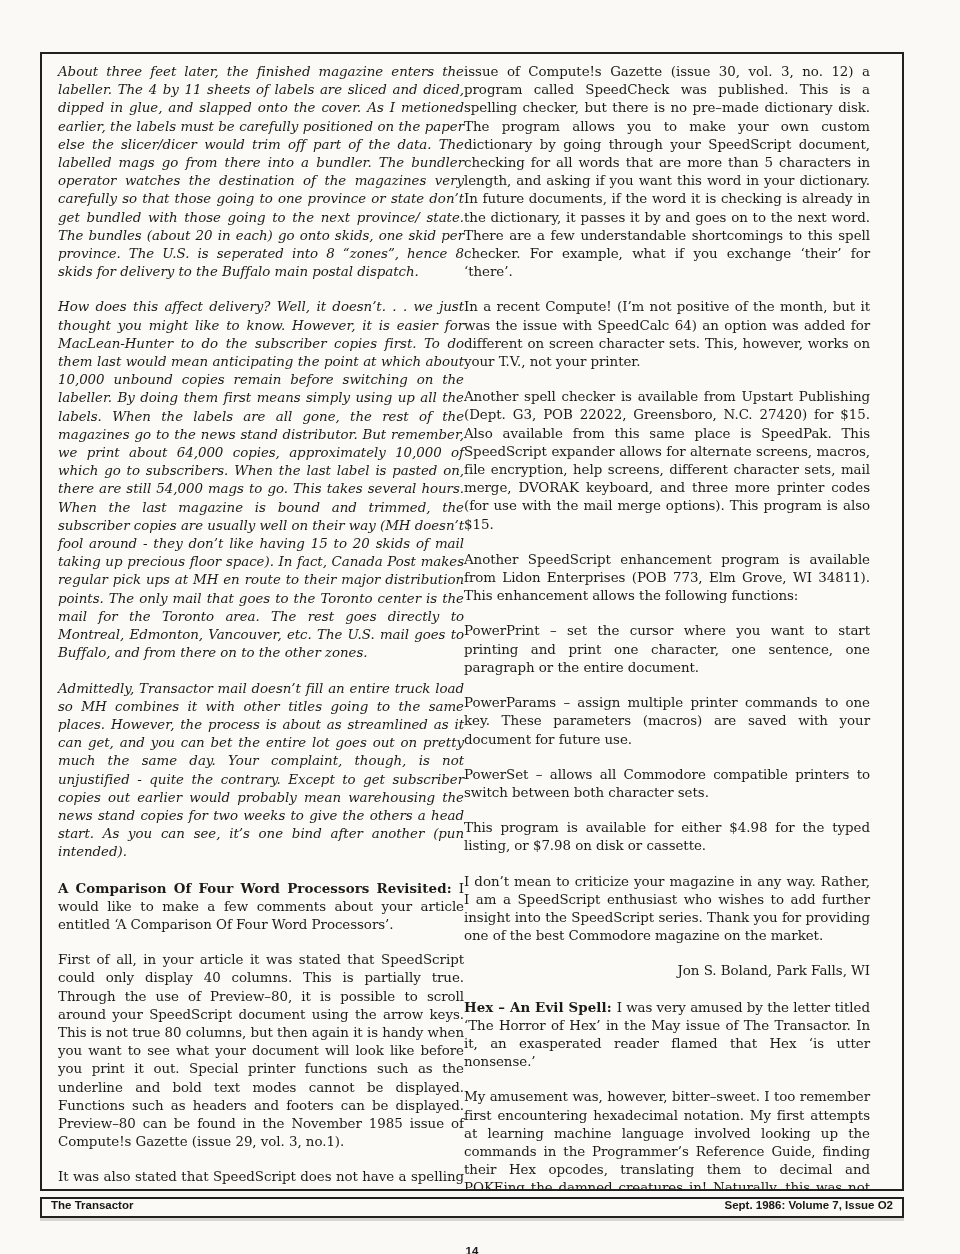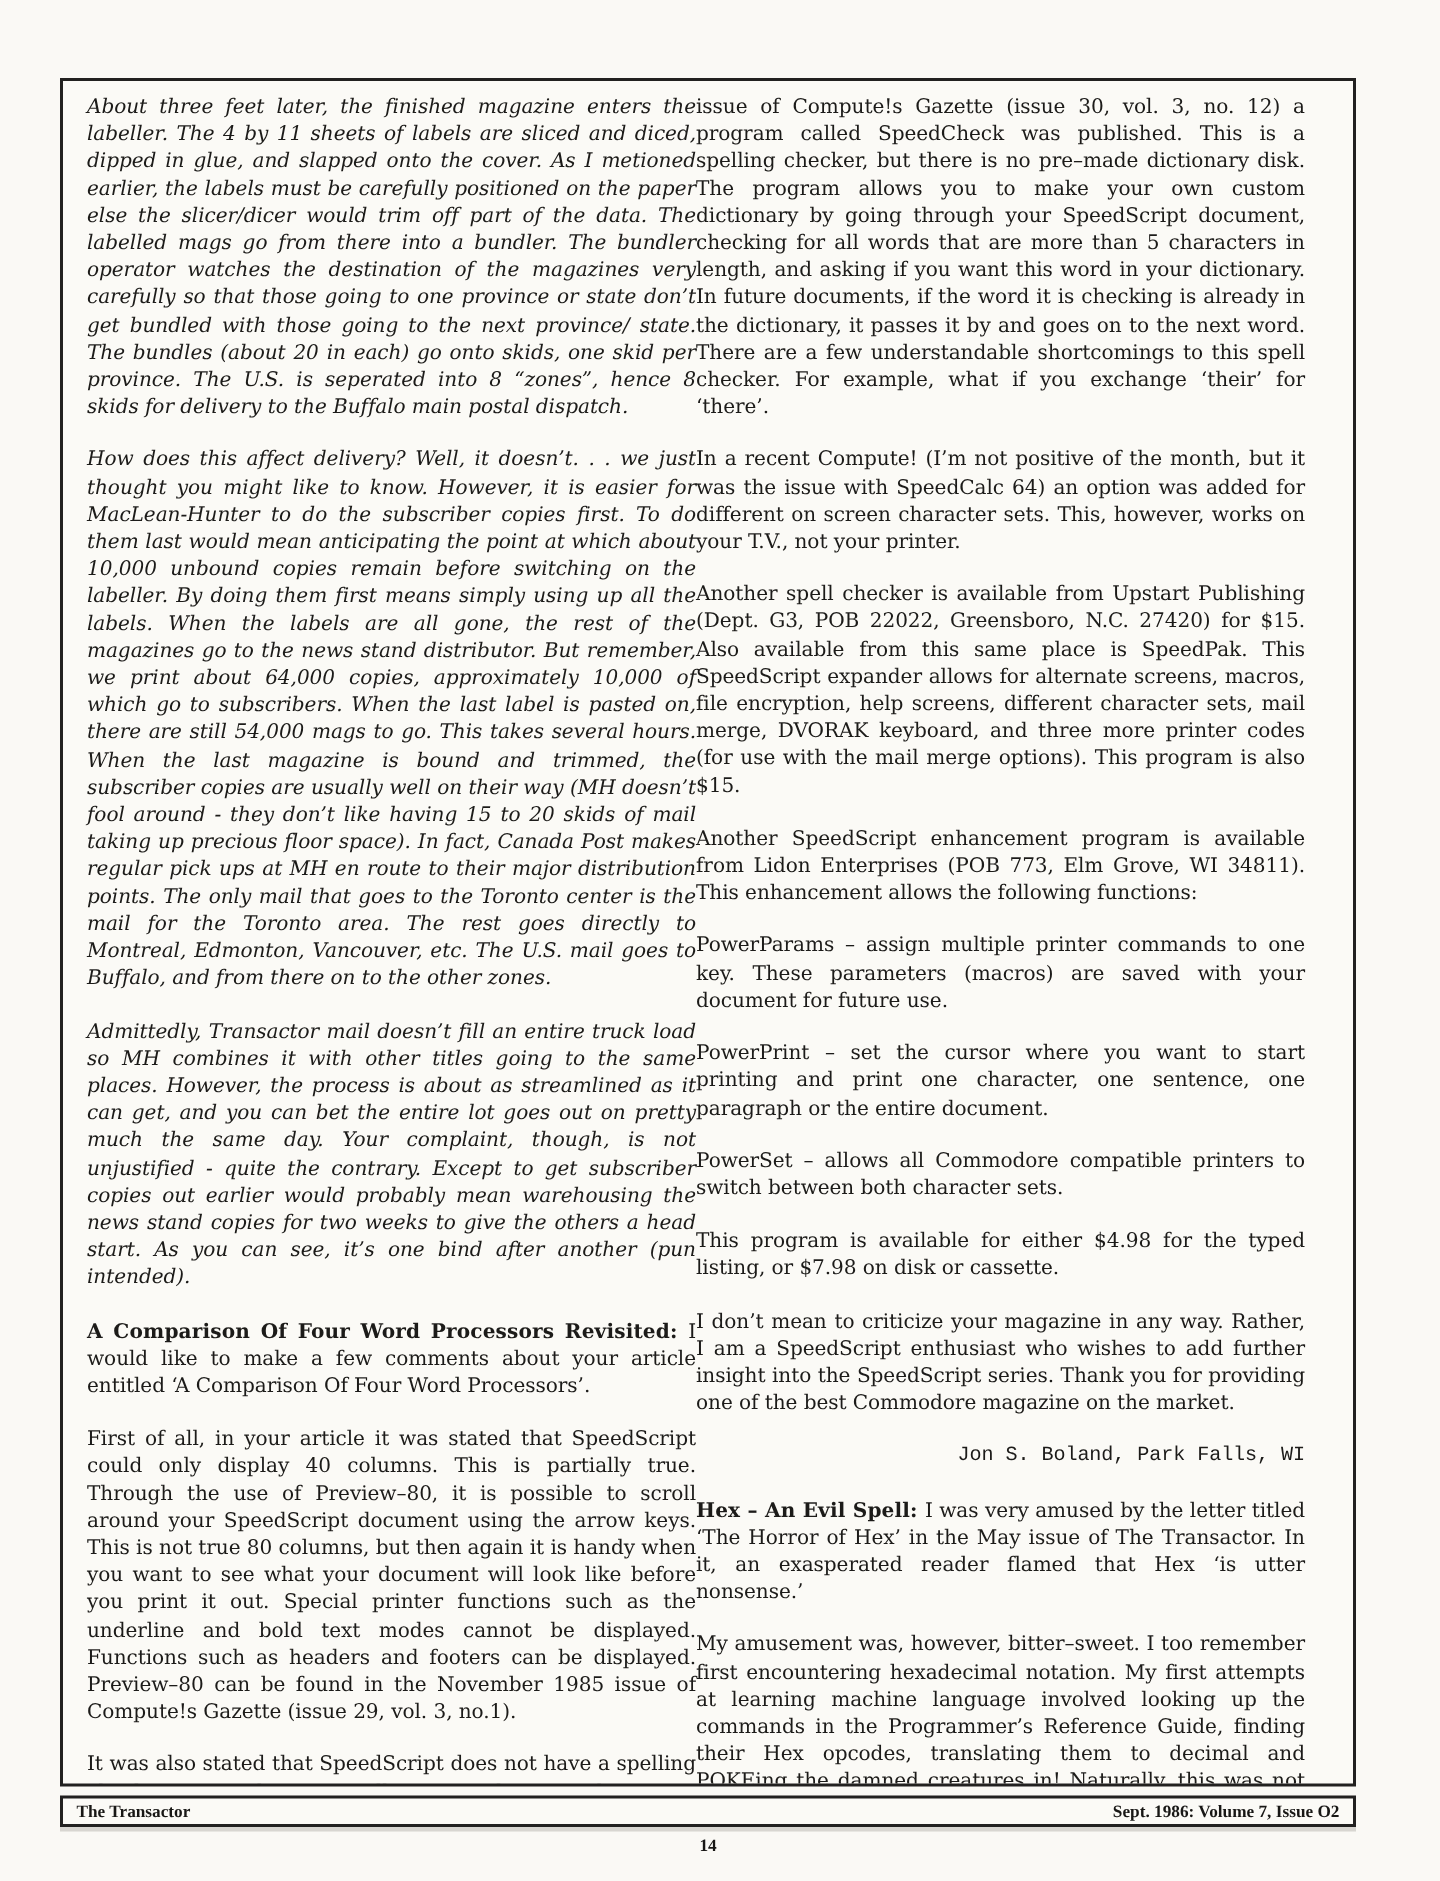--- a/index.html
+++ b/index.html
@@ -32,35 +32,34 @@
     width: 406px;
     color: #1c1b19;
     font-size: 13.4px;
     line-height: 18.2px;
     text-align: justify;
     letter-spacing: -0.05px;
   }
   .para { margin: 0 0 17px 0; }
   .para:last-child { margin-bottom: 0; }
   .para.italic { font-style: italic; }
-  .para.align-right { text-align: right; font-family: Liberation Mono, monospace; }
+  .para.align-right { text-align: right; }
   .para b { font-weight: bold; letter-spacing: 0.1px; }
   .footer-bar {
     position: absolute;
     left: 40px;
     top: 1197px;
     width: 864px;
     height: 21px;
     box-sizing: border-box;
     border: 2px solid #222120;
     background: #fbfaf6;
     display: flex;
-    align-items: center;
     padding: 0 9px;
-    font-family: Liberation Serif, serif;
+    font-family: Liberation Sans, sans-serif;
     font-weight: bold;
     font-size: 11.5px;
     color: #181715;
     box-shadow: 0 3px 0 rgba(60,58,50,0.18);
   }
   .footer-bar .f-left  { flex: 1; text-align: left; }
   .footer-bar .f-center{ flex: 0 0 auto; text-align: center; margin-top: 46px; }
   .footer-bar .f-right { flex: 1; text-align: right; }
 </style>
 </head>
@@ -74,22 +73,22 @@
         <p class="para italic">Admittedly, Transactor mail doesn’t fill an entire truck load so MH combines it with other titles going to the same places. However, the process is about as streamlined as it can get, and you can bet the entire lot goes out on pretty much the same day. Your complaint, though, is not unjustified - quite the contrary. Except to get subscriber copies out earlier would probably mean warehousing the news stand copies for two weeks to give the others a head start. As you can see, it’s one bind after another (pun intended).</p>
         <p class="para"><b>A Comparison Of Four Word Processors Revisited: </b>I would like to make a few comments about your article entitled ‘A Comparison Of Four Word Processors’.</p>
         <p class="para">First of all, in your article it was stated that SpeedScript could only display 40 columns. This is partially true. Through the use of Preview–80, it is possible to scroll around your SpeedScript document using the arrow keys. This is not true 80 columns, but then again it is handy when you want to see what your document will look like before you print it out. Special printer functions such as the underline and bold text modes cannot be displayed. Functions such as headers and footers can be displayed. Preview–80 can be found in the November 1985 issue of Compute!s Gazette (issue 29, vol. 3, no.1).</p>
         <p class="para">It was also stated that SpeedScript does not have a spelling checker. Again, this is partially true. In the December 1985</p>
       </div>
     <div class="col">
         <p class="para">issue of Compute!s Gazette (issue 30, vol. 3, no. 12) a program called SpeedCheck was published. This is a spelling checker, but there is no pre–made dictionary disk. The program allows you to make your own custom dictionary by going through your SpeedScript document, checking for all words that are more than 5 characters in length, and asking if you want this word in your dictionary. In future documents, if the word it is checking is already in the dictionary, it passes it by and goes on to the next word. There are a few understandable shortcomings to this spell checker. For example, what if you exchange ‘their’ for ‘there’.</p>
         <p class="para">In a recent Compute! (I’m not positive of the month, but it was the issue with SpeedCalc 64) an option was added for different on screen character sets. This, however, works on your T.V., not your printer.</p>
         <p class="para">Another spell checker is available from Upstart Publishing (Dept. G3, POB 22022, Greensboro, N.C. 27420) for $15. Also available from this same place is SpeedPak. This SpeedScript expander allows for alternate screens, macros, file encryption, help screens, different character sets, mail merge, DVORAK keyboard, and three more printer codes (for use with the mail merge options). This program is also $15.</p>
         <p class="para">Another SpeedScript enhancement program is available from Lidon Enterprises (POB 773, Elm Grove, WI 34811). This enhancement allows the following functions:</p>
+        <p class="para">PowerPrint – set the cursor where you want to start printing and print one character, one sentence, one paragraph or the entire document.</p>
         <p class="para">PowerParams – assign multiple printer commands to one key. These parameters (macros) are saved with your document for future use.</p>
-        <p class="para">PowerPrint – set the cursor where you want to start printing and print one character, one sentence, one paragraph or the entire document.</p>
         <p class="para">PowerSet – allows all Commodore compatible printers to switch between both character sets.</p>
         <p class="para">This program is available for either $4.98 for the typed listing, or $7.98 on disk or cassette.</p>
         <p class="para">I don’t mean to criticize your magazine in any way. Rather, I am a SpeedScript enthusiast who wishes to add further insight into the SpeedScript series. Thank you for providing one of the best Commodore magazine on the market.</p>
         <p class="para align-right">Jon S. Boland, Park Falls, WI</p>
         <p class="para"><b>Hex – An Evil Spell: </b>I was very amused by the letter titled ‘The Horror of Hex’ in the May issue of The Transactor. In it, an exasperated reader flamed that Hex ‘is utter nonsense.’</p>
         <p class="para">My amusement was, however, bitter–sweet. I too remember first encountering hexadecimal notation. My first attempts at learning machine language involved looking up the commands in the Programmer’s Reference Guide, finding their Hex opcodes, translating them to decimal and POKEing the damned creatures in! Naturally, this was not exceptionally</p>
       </div>
   </div>
   <div class="footer-bar">
     <span class="f-left">The Transactor</span>

